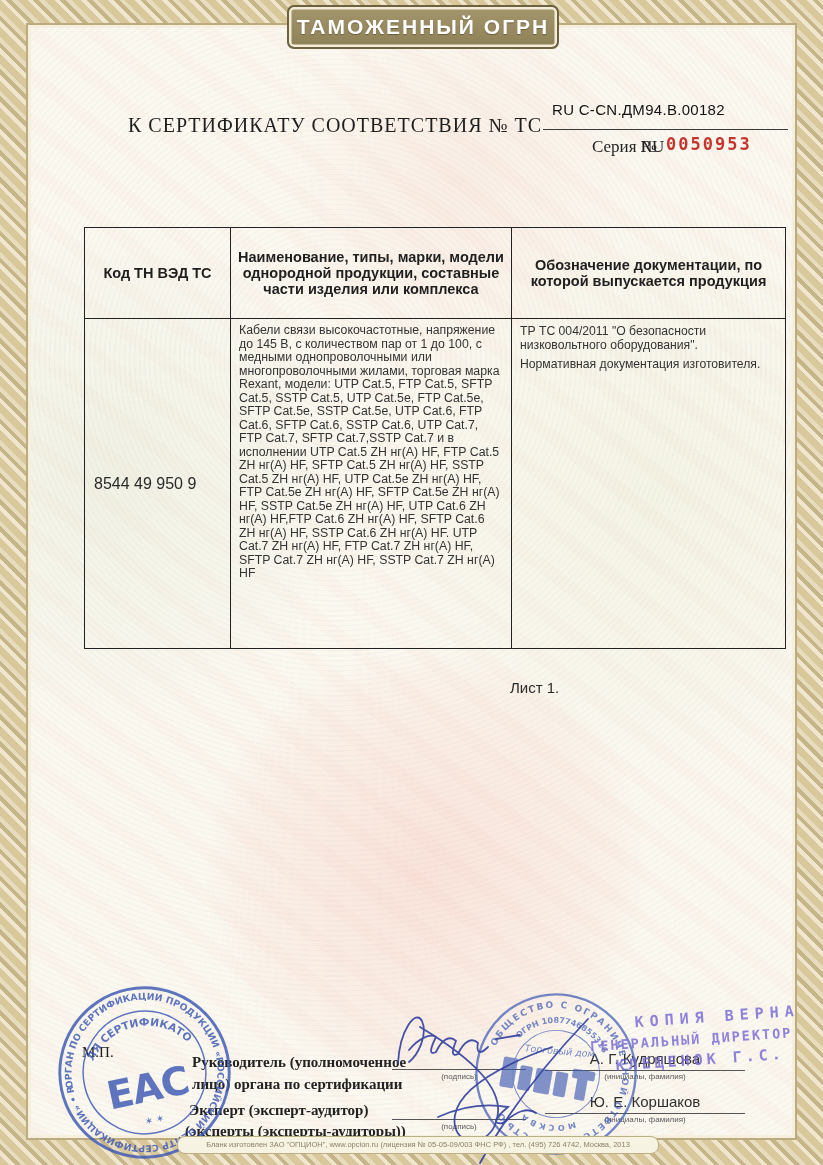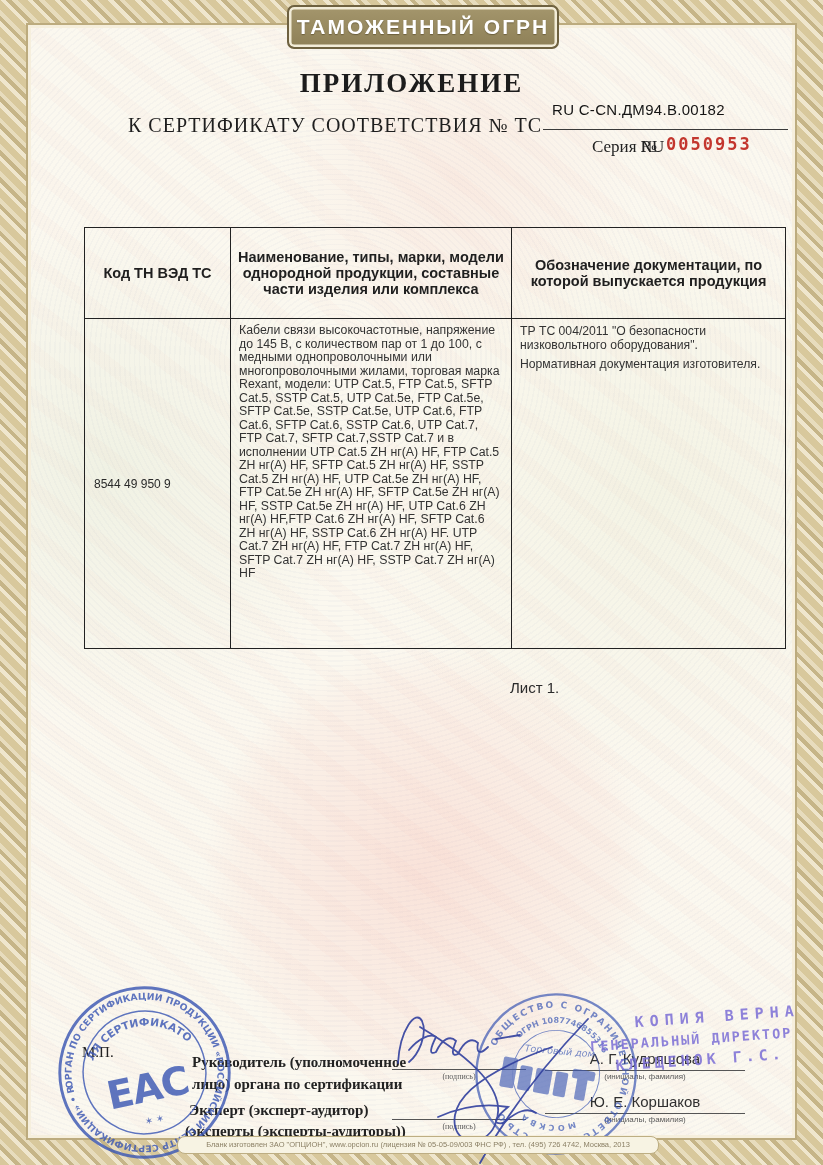--- a/index.html
+++ b/index.html
@@ -52,35 +52,35 @@
   
   .cert-table{
     left:84px;top:227px;width:701px;border-collapse:collapse;table-layout:fixed;
     font-family:"Liberation Sans",sans-serif;color:#2c2c2c;
   }
   .cert-table th,.cert-table td{border:1.6px solid #222;}
   .cert-table thead tr{height:91px;}
   .cert-table th{font-size:14.5px;font-weight:bold;text-align:center;vertical-align:middle;padding:2px 6px;color:#1f1f1f;}
   .cert-table tbody tr{height:330px;}
   .cert-table td{vertical-align:top;}
-  td.code{vertical-align:middle;font-size:12px;padding-left:9px;color:#2a2a2a;margin-top:12px;}
+  td.code{vertical-align:middle;font-size:16px;padding-left:9px;color:#2a2a2a;margin-top:12px;}
   td.name{font-size:12.3px;line-height:1.1;padding:5px 8px;color:#333;}
   td.docs{font-size:12.2px;line-height:1.18;padding:5px 8px;color:#333;}
   td.docs p{margin:0 0 4px 0;}
   td.docs p + p{}
   .sheet{left:510px;top:679px;font-size:15px;color:#2b2b2b;}
   
   .sig-label{font-family:"Liberation Serif",serif;font-weight:bold;font-size:15px;color:#222;line-height:1.45;}
   .lbl-head{left:192px;top:1052px;width:242px;}
   .lbl-exp1{left:189px;top:1100px;width:260px;}
   .lbl-exp2{left:185px;top:1121px;width:280px;}
   .sigline{width:134px;border-bottom:1px solid #555;height:0;}
   .sigline1{left:392px;top:1069px;}
   .sigline2{left:392px;top:1119px;}
-  .sigcap{width:134px;text-align:center;font-size:8px;color:#5a5a5a;font-family:Liberation Serif, serif;}
+  .sigcap{width:134px;text-align:center;font-size:8px;color:#5a5a5a;}
   .sigcap1{left:392px;top:1072px;}
   .sigcap2{left:392px;top:1122px;}
   .name-block{width:200px;text-align:center;}
   .nm{font-size:15px;color:#303030;}
   .nline{border-bottom:1px solid #555;height:0;width:200px;margin-top:3px;}
   .ncap{font-size:8px;color:#5a5a5a;margin-top:1px;}
   .nb1{left:545px;top:1050px;}
   .nb2{left:545px;top:1093px;}
   .mp{left:82px;top:1044px;font-family:"Liberation Serif",serif;font-size:15px;color:#222;}
   
@@ -102,21 +102,20 @@
   }
   svg text{font-family:"DejaVu Sans",sans-serif;}
 </style>
 </head>
 <body>
 
 <div class="page">
   <div class="inner"></div>
 
   <div class="abs badge">ТАМОЖЕННЫЙ ОГРН</div>
-  <div class="abs title">ПРИЛОЖЕНИЕ</div>
 
   <div class="abs cert-number">RU C-CN.ДМ94.В.00182</div>
   <div class="abs subtitle">К СЕРТИФИКАТУ СООТВЕТСТВИЯ  № ТС</div>
   <div class="abs cert-underline"></div>
   <div class="abs series-label">Серия RU</div>
   <div class="abs number-sign">№</div>
   <div class="abs series-number">0050953</div>
 
 
   <table class="abs cert-table">

